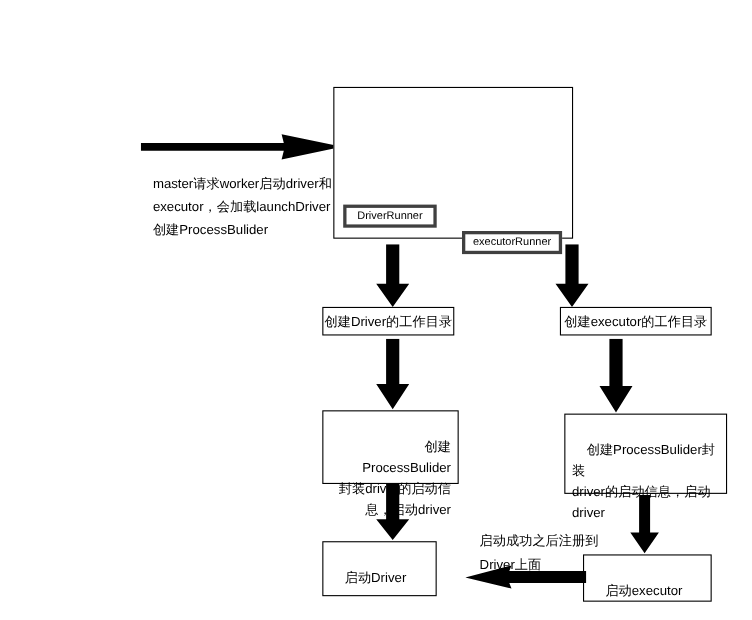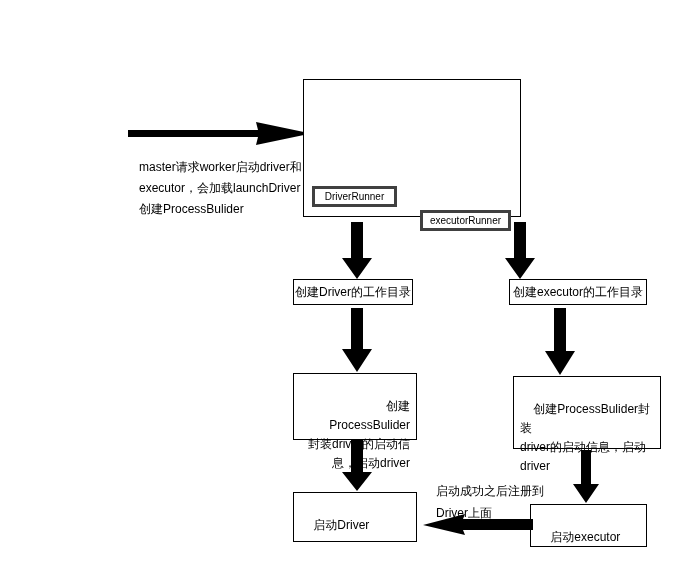--- a/index.html
+++ b/index.html
@@ -151,21 +151,21 @@
       <polygon points="11,0 23,0 23,32 32,32 17,51 2,32 11,32" fill="#000000"></polygon>
     </svg>
   </div>
 
   <div class="arrow" style="left:572px; top:450px; width:30px; height:54px;">
     <svg width="30" height="54" viewBox="0 0 30 54">
       <polygon points="9,0 19,0 19,34 27,34 14,53 1,34 9,34" fill="#000000"></polygon>
     </svg>
   </div>
 
-  <div class="box" style="left:293px; top:492px; width:124px; height:50px;">
+  <div class="box" style="left:293px; top:492px; width:104px; height:50px;">
     <span>启动Driver</span>
   </div>
 
   <div class="box" style="left:530px; top:504px; width:117px; height:43px;">
     <span>启动executor</span>
   </div>
 
   <div class="caption" style="left:404px; top:480px; width:120px; line-height:22px;margin-left:32px;">启动成功之后注册到
 Driver上面</div>
 

